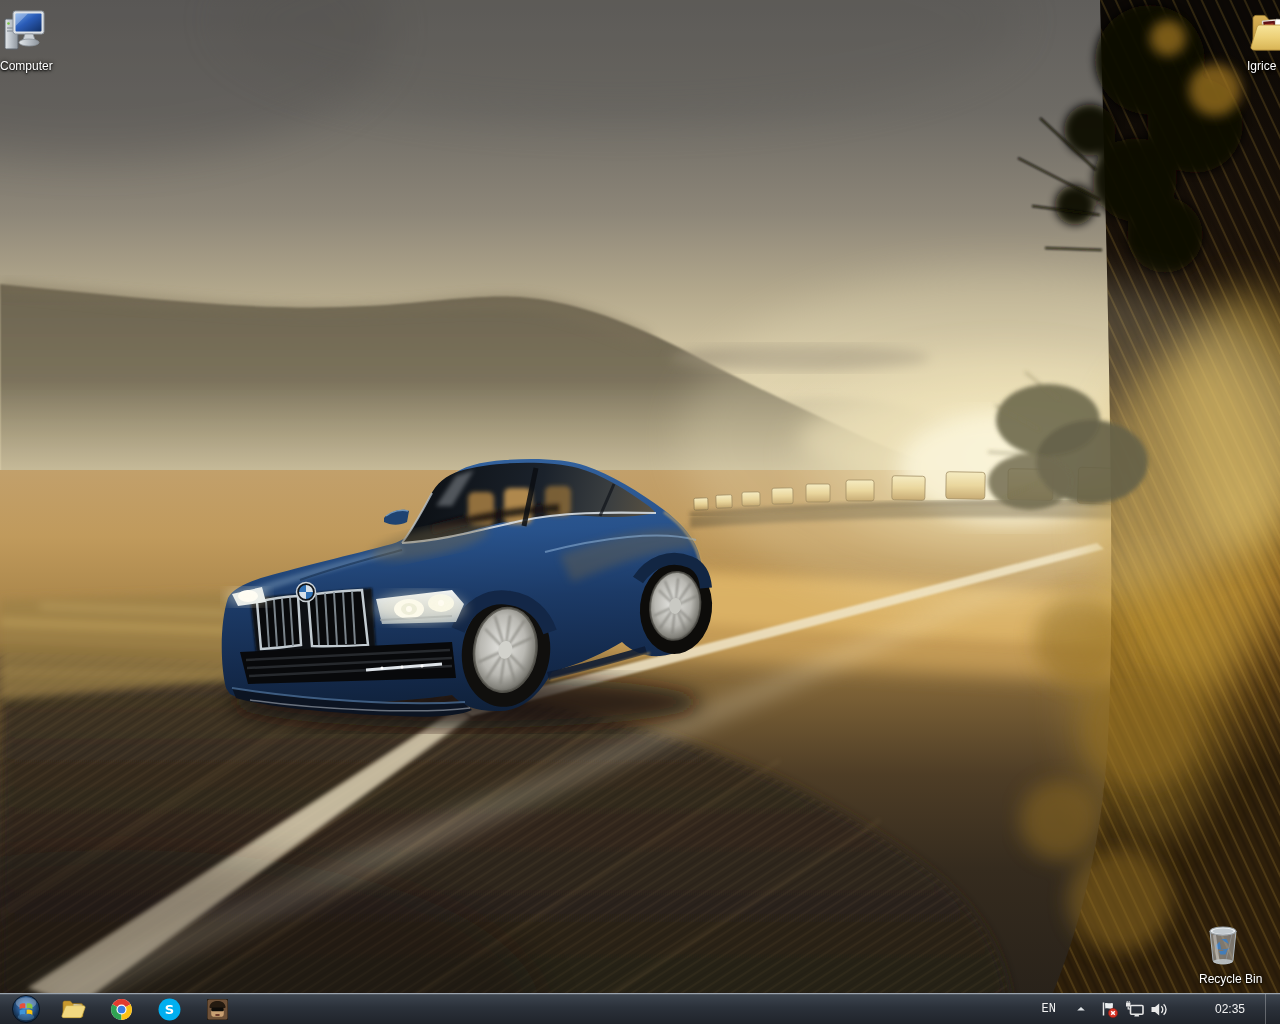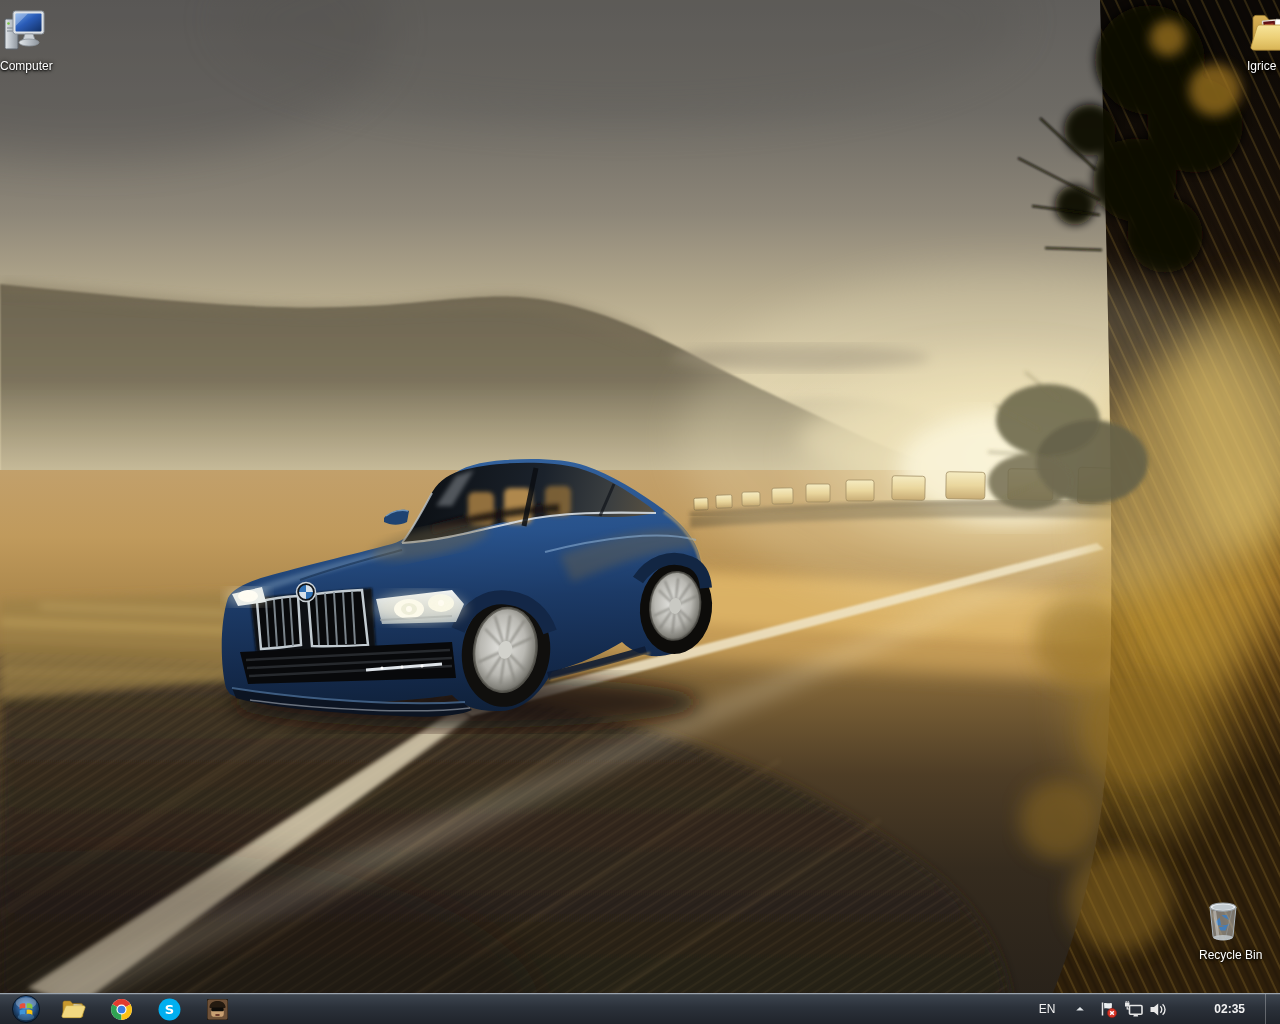--- a/index.html
+++ b/index.html
@@ -7,36 +7,36 @@
   .desktop{position:relative;width:1280px;height:1024px;overflow:hidden;}
   .wallpaper{position:absolute;inset:0;display:block;}
   
   .desktop-icon{position:absolute;width:76px;display:flex;flex-direction:column;
     align-items:flex-start;gap:5px;cursor:default;}
   .desktop-icon .glyph{width:48px;height:48px;}
   .icon-label{font-size:12px;line-height:13px;color:var(--label-text,#fff);
     text-shadow:0 1px 2px #000,0 0 4px rgba(0,0,0,.9);text-align:center;}
   #icon-computer{left:0px;top:7px;}
   #icon-igrice{left:1247px;top:7px;}
-  #icon-recycle{left:1199px;top:896px;}
+  #icon-recycle{left:1199px;top:920px;}
   
   .taskbar{position:absolute;left:0;right:0;bottom:0;height:30px;
     background:linear-gradient(var(--taskbar-bg-light,#3e4650) 0%,#2b313a 45%,var(--taskbar-bg-dark,#20242b) 100%);
     border-top:1px solid var(--taskbar-top-border,#9aa3ad);
     box-shadow:inset 0 1px 0 rgba(255,255,255,.12);
     display:flex;align-items:center;z-index:5;}
   .taskbar button{background:transparent;border:none;padding:0;margin:0;cursor:pointer;
     display:flex;align-items:center;justify-content:center;}
   .start-button{width:52px;height:30px;}
   .taskbar-apps{display:flex;align-items:center;gap:22px;margin-left:8px;}
   .app-btn{width:26px;height:28px;}
   .tray{margin-left:auto;display:flex;align-items:center;height:100%;}
-  .lang{font-size:12px;color:#f2f2f2;margin-right:18px;cursor:default;}
+  .lang{font-size:12px;color:#f2f2f2;margin-right:18px;cursor:default;font-family:Liberation Mono, monospace;}
   .tray-btn{height:28px;}
-  .clock{font-size:12px;color:#f2f2f2;margin:0 20px 0 24px;cursor:default;font-weight:bold;}
+  .clock{font-size:12px;color:#f2f2f2;margin:0 20px 0 24px;cursor:default;}
   .show-desktop{width:15px;height:30px;border:none;border-left:1px solid #0d1014;
     background:linear-gradient(180deg,rgba(255,255,255,.22),rgba(255,255,255,.06) 50%,rgba(0,0,0,.12));
     box-shadow:inset 1px 0 0 rgba(255,255,255,.28);cursor:pointer;}
 </style>
 </head>
 <body>
 
 <div class="desktop">
 
   <svg class="wallpaper" width="1280" height="1024" viewBox="0 0 1280 1024" preserveAspectRatio="none">

